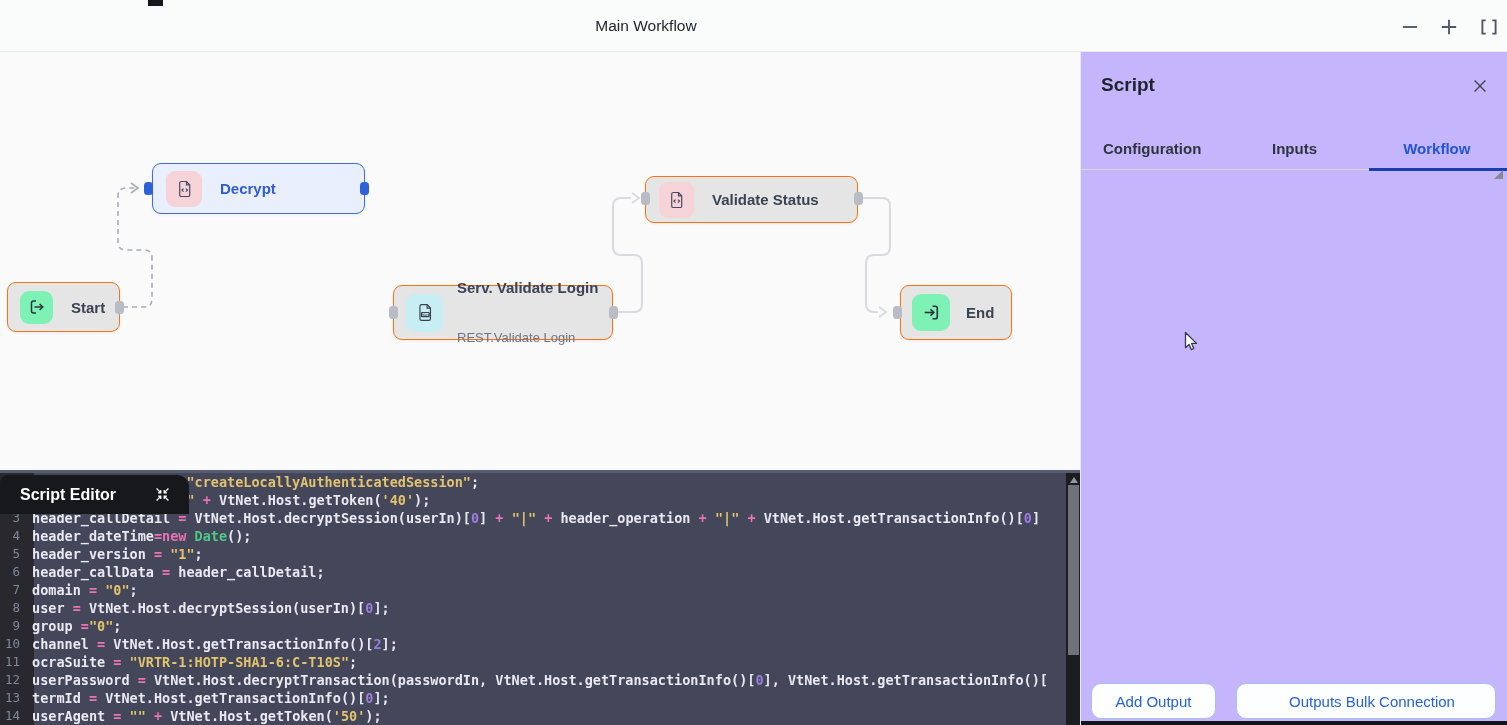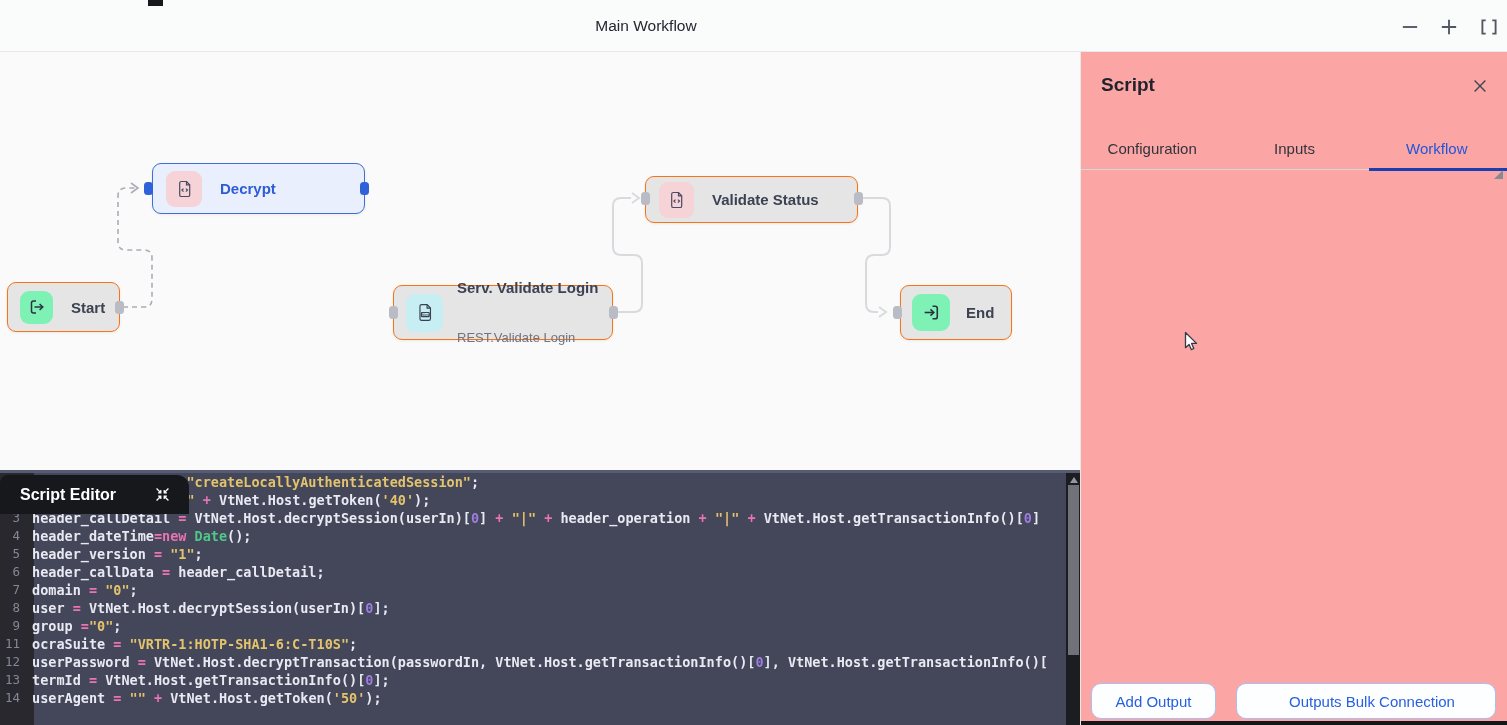--- a/index.html
+++ b/index.html
@@ -41,25 +41,25 @@
   .tok-op  { color:var(--code-operator,#e874b4); }
   .tok-kw  { color:var(--code-operator,#e874b4); }
   .tok-str { color:var(--code-string,#e3c36d); }
   .tok-num { color:var(--code-number,#9d7ce0); }
   .tok-cls { color:var(--code-class,#4fc987); }
   .se-scrollbar { position:absolute; right:0; top:0; bottom:0; width:16px; background:#1c1d21; }
   .se-scroll-up { position:absolute; left:4px; top:4px; width:0; height:0; border-left:4px solid transparent; border-right:4px solid transparent; border-bottom:6px solid #9597a0; }
   .se-thumb { position:absolute; left:2px; top:12px; width:11px; height:170px; background:#717179; }
 
   
-  .panel { position:absolute; left:1080px; top:52px; width:427px; height:673px; background:#fca5a5; border-left:1px solid #e7e8eb; z-index:5; }
+  .panel { position:absolute; left:1080px; top:52px; width:427px; height:673px; background:#c4b5fd; border-left:1px solid #e7e8eb; z-index:5; }
   .panel-title { position:absolute; left:20px; top:22px; font-size:19px; font-weight:600; color:#1f232c; }
   .panel-close { position:absolute; left:390px; top:25px; width:18px; height:18px; cursor:pointer; }
   .tabbar { position:absolute; left:0; top:76px; width:427px; height:42px; display:flex; border-bottom:1px solid #d6d8dc; }
-  .tab { flex:1; display:flex; align-items:center; justify-content:center; font-size:15px; font-weight:400; color:#30343d; cursor:pointer; }
+  .tab { flex:1; display:flex; align-items:center; justify-content:center; font-size:15px; font-weight:700; color:#30343d; cursor:pointer; }
   .tab.active { color:#2156d9; }
   .tab-underline { position:absolute; left:288px; right:0; bottom:-2px; height:3px; background:var(--tab-underline,#1c3faf); }
   .grip { position:absolute; left:413px; top:118px; width:0; height:0; border-bottom:9px solid #858a94; border-left:9px solid transparent; }
   .panel-footer-btn { position:absolute; height:36px; border:1px solid #a7c0f2; border-radius:10px; background:#fdfeff; color:#2760e0; font-size:15px; font-weight:500; font-family:"Liberation Sans",sans-serif; display:flex; align-items:center; justify-content:center; cursor:pointer; }
   .btn-add { left:10px; bottom:6px; width:125px; }
   .btn-bulk { left:155px; bottom:6px; width:260px;padding-left:12px; }
   .panel-bottom-strip { position:absolute; left:0; right:0; bottom:0; height:4px; background:#15161a; }
 
   .cursor { position:absolute; left:1184px; top:331px; z-index:9; }
 </style>
@@ -228,20 +228,24 @@
       </div>
       <div class="code-line">
         <span class="ln">8</span>
         <span class="cl">user <span class="tok-op">=</span> VtNet.Host.decryptSession(userIn)[<span class="tok-num">0</span>];</span>
       </div>
       <div class="code-line">
         <span class="ln">9</span>
         <span class="cl">group <span class="tok-op">=</span><span class="tok-str">"0"</span>;</span>
       </div>
       <div class="code-line">
+        <span class="ln">10</span>
+        <span class="cl">channel <span class="tok-op">=</span> VtNet.Host.getTransactionInfo()[<span class="tok-num">2</span>];</span>
+      </div>
+      <div class="code-line">
         <span class="ln">11</span>
         <span class="cl">ocraSuite <span class="tok-op">=</span> <span class="tok-str">"VRTR-1:HOTP-SHA1-6:C-T10S"</span>;</span>
       </div>
       <div class="code-line">
         <span class="ln">12</span>
         <span class="cl">userPassword <span class="tok-op">=</span> VtNet.Host.decryptTransaction(passwordIn, VtNet.Host.getTransactionInfo()[<span class="tok-num">0</span>], VtNet.Host.getTransactionInfo()[</span>
       </div>
       <div class="code-line">
         <span class="ln">13</span>
         <span class="cl">termId <span class="tok-op">=</span> VtNet.Host.getTransactionInfo()[<span class="tok-num">0</span>];</span>

